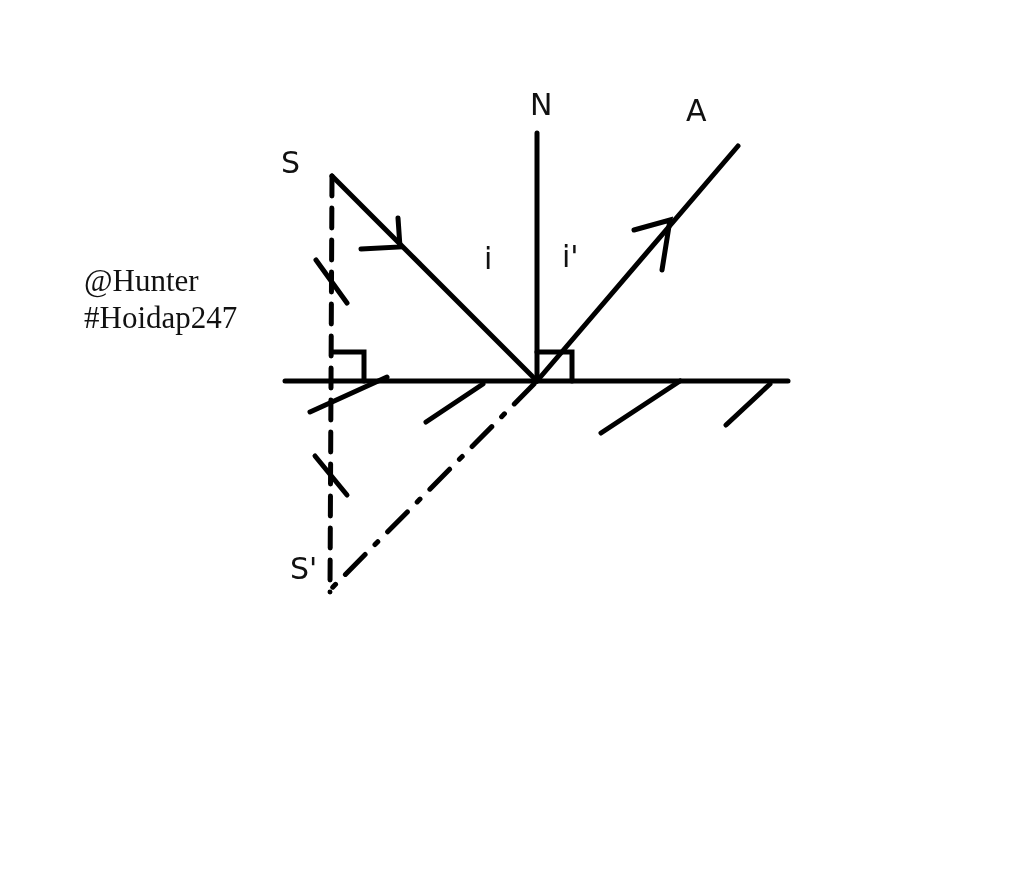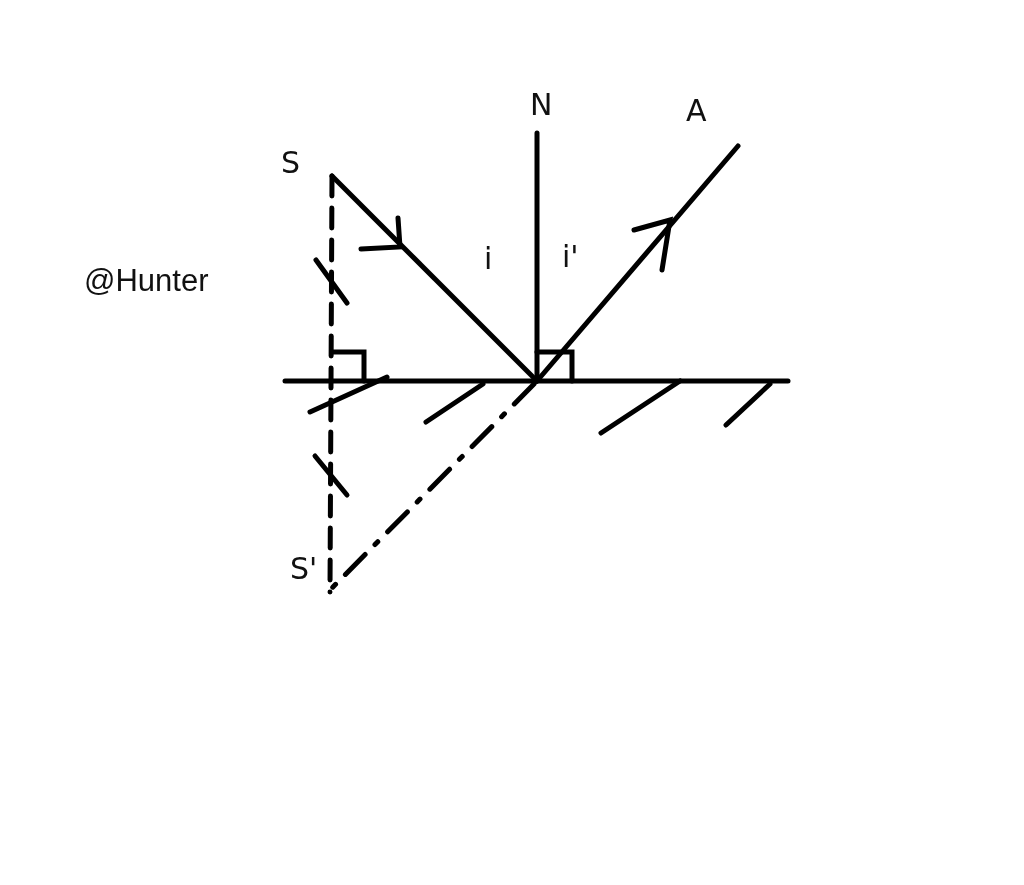--- a/index.html
+++ b/index.html
@@ -1,19 +1,19 @@
 <!DOCTYPE html>
 <html><head>
 <meta charset="utf-8">
 <style>
   html, body { margin:0; padding:0; background:#ffffff; }
   body { width:1024px; height:885px; position:relative; overflow:hidden; }
   svg { position:absolute; left:0; top:0; }
   .lbl { position:absolute; font-family:"DejaVu Sans", sans-serif; color:#111; font-size:30px; line-height:1; }
-  .wm { position:absolute; font-family:Liberation Sans, sans-serif; color:#111; font-size:31px; line-height:1.2; }
+  .wm { position:absolute; font-family:Liberation Serif, serif; color:#111; font-size:31px; line-height:1.2; }
 </style>
 </head>
 <body>
 
 <svg width="1024" height="885">
   <g stroke="#000" stroke-width="5" stroke-linecap="round" fill="none">
 
     <line x1="285" y1="381" x2="788" y2="381"></line>
 
     <line x1="310" y1="412" x2="387" y2="377"></line>
@@ -44,13 +44,14 @@
 
 <div class="lbl" style="left:530px;top:90px;">N</div>
 <div class="lbl" style="left:686px;top:96px;">A</div>
 <div class="lbl" style="left:281px;top:148px;">S</div>
 <div class="lbl" style="left:290px;top:554px;">S'</div>
 <div class="lbl" style="left:484px;top:244px;">i</div>
 <div class="lbl" style="left:562px;top:242px;">i'</div>
 
 <div class="wm" style="left:84px;top:262px;">
   <div>@Hunter</div>
+  <div>#Hoidap247</div>
 </div>
 
 </body></html>

